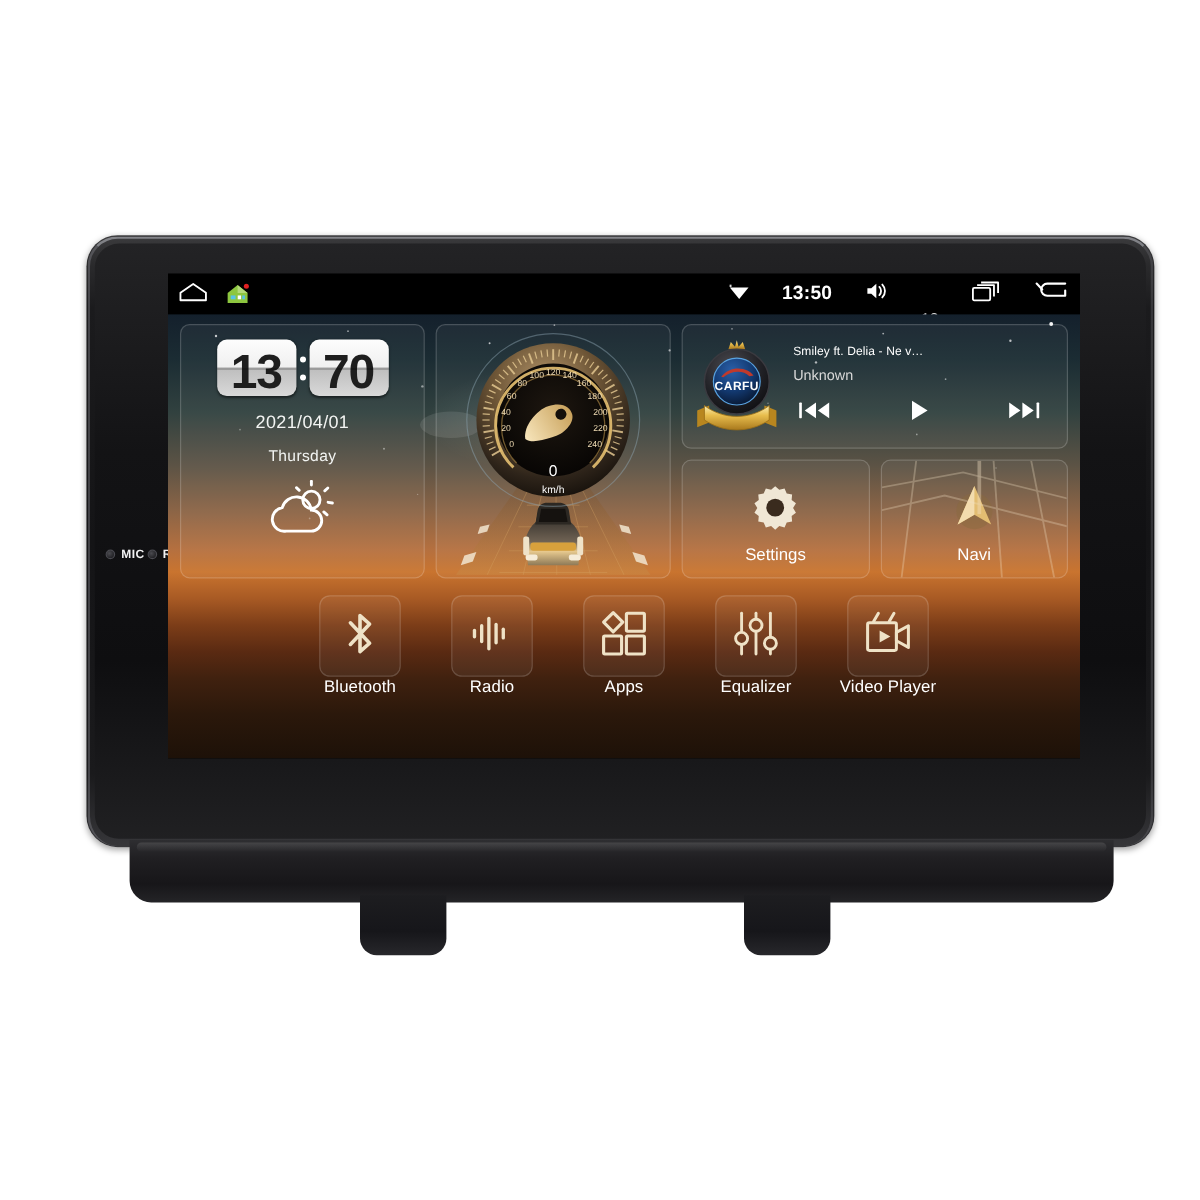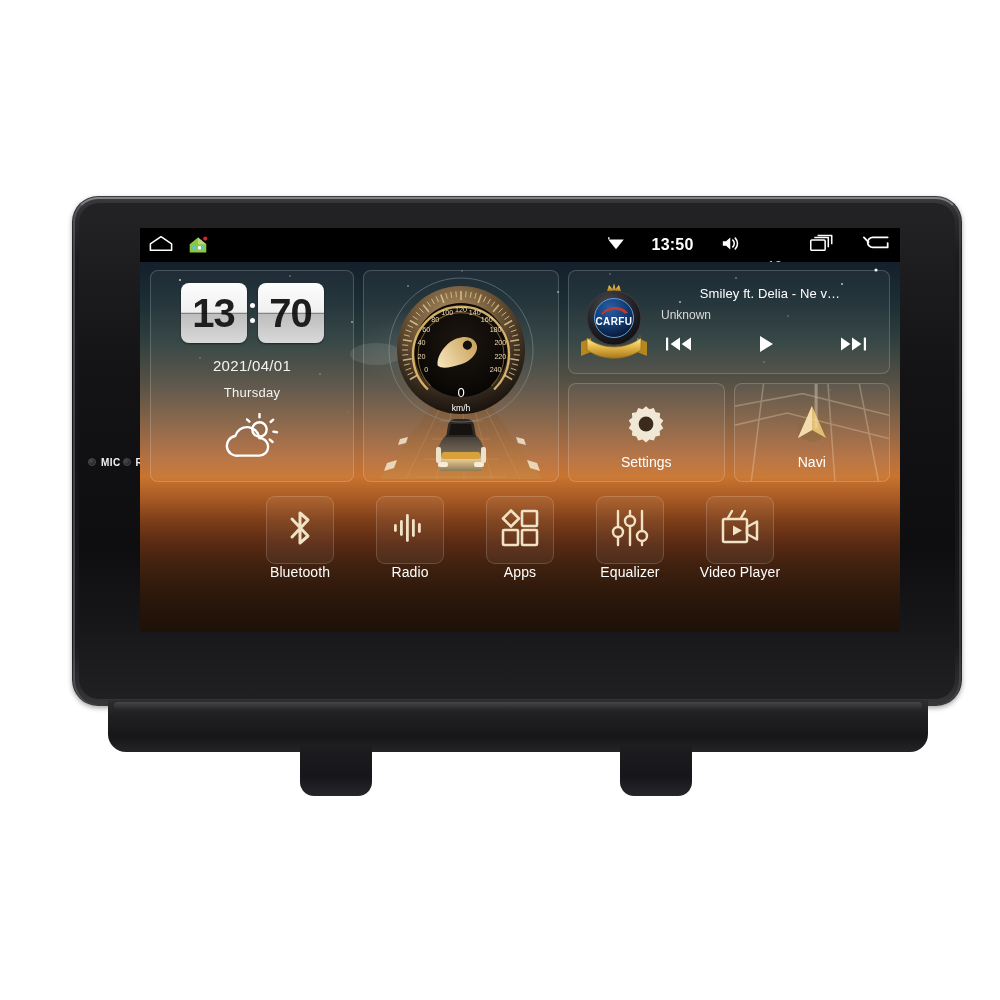--- a/index.html
+++ b/index.html
@@ -126,24 +126,24 @@
     border:1px solid rgba(255,255,255,.18);
     border-radius:8px;
     background: rgba(255,255,255,.045);
     position:relative; overflow:hidden;
   }
 
   
   .card-clock { width:204px; display:flex; flex-direction:column; align-items:center; padding-top:12px; }
   .flip { display:flex; align-items:center; gap:3px; }
   .flip-unit {
-    width:66px; height:60px; border-radius:8px;
+    width:66px; height:47px; border-radius:8px;
     background: linear-gradient(180deg,#fdfdfd 0%,#f0f0f0 48%,#bdbdbd 50%,#d9d9d9 100%);
     box-shadow: 0 1px 2px rgba(0,0,0,.5);
-    display:flex; align-items:center; justify-content:center;
+    display:flex; align-items:flex-end; justify-content:center;
     position:relative;
   }
   .flip-unit::after{
     content:""; position:absolute; left:0; right:0; top:50%; height:1px; background:rgba(0,0,0,.30);
   }
   .flip-num { font-size:40px; font-weight:bold; color:#1e1e1e; line-height:1; letter-spacing:-1px; }
   .flip-colon { display:flex; flex-direction:column; gap:10px; }
   .flip-colon i { display:block; width:5px; height:5px; border-radius:50%; background:#fff; }
   .w-date { color:#f2f4f2; font-size:15px; margin-top:14px; letter-spacing:.3px; }
   .w-day  { color:#f2f4f2; font-size:13px; margin-top:11px; letter-spacing:.3px; }
@@ -153,23 +153,22 @@
   .card-gauge { width:196px; position:relative; }
   .gauge-wrap { position:absolute; left:50%; transform:translateX(-50%); top:4px; }
   .road { position:absolute; left:0; right:0; bottom:0; height:104px; overflow:hidden; border-radius:0 0 7px 7px;}
 
   
   .col-right { flex:1; display:flex; flex-direction:column; gap:9px; }
   .card-media { height:104px; display:flex; align-items:center; padding:7px 10px 7px 8px; gap:10px; }
   .badge { width:74px; height:84px; position:relative; flex:0 0 auto; }
   .media-meta { flex:1; min-width:0; }
   .track-title {
-    color:#ffffff; font-size:13px; white-space:nowrap; overflow:hidden; text-overflow:ellipsis;
+    color:#ffffff; font-size:10px; white-space:nowrap; overflow:hidden; text-overflow:ellipsis;
     letter-spacing:.1px;
-    text-align:center;
   }
   .track-artist { color:#d9d9d9; font-size:12px; margin-top:7px; }
   .transport { display:flex; align-items:center; justify-content:space-between; margin-top:12px; padding:0 12px 0 4px; }
   .tbtn { cursor:pointer; }
 
   .tiles2 { display:flex; gap:9px; flex:1; }
   .tile {
     flex:1; border:1px solid rgba(255,255,255,.18); border-radius:8px;
     background: rgba(255,255,255,.045);
     position:relative; overflow:hidden;

